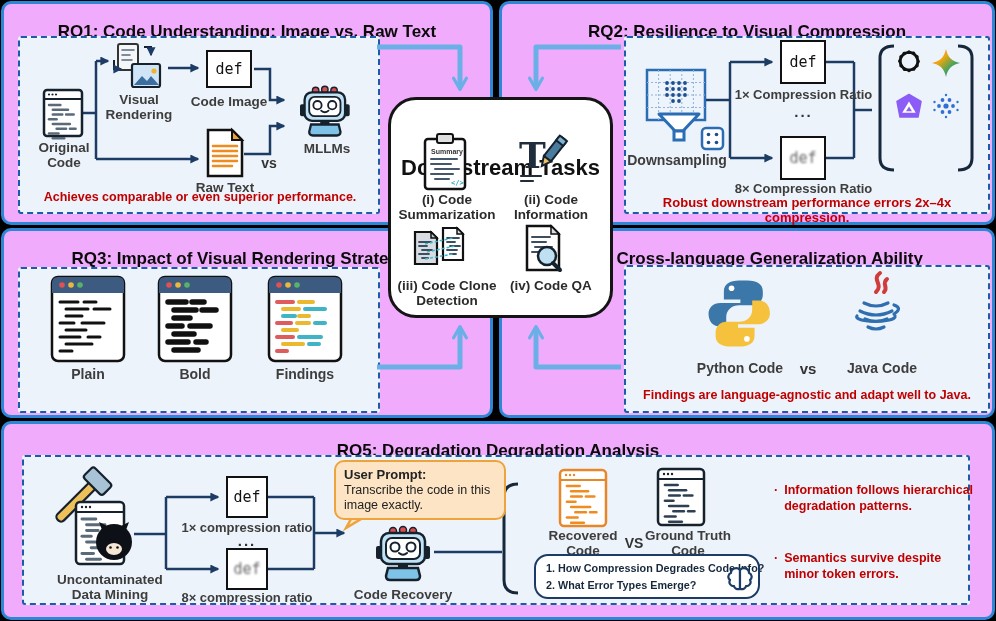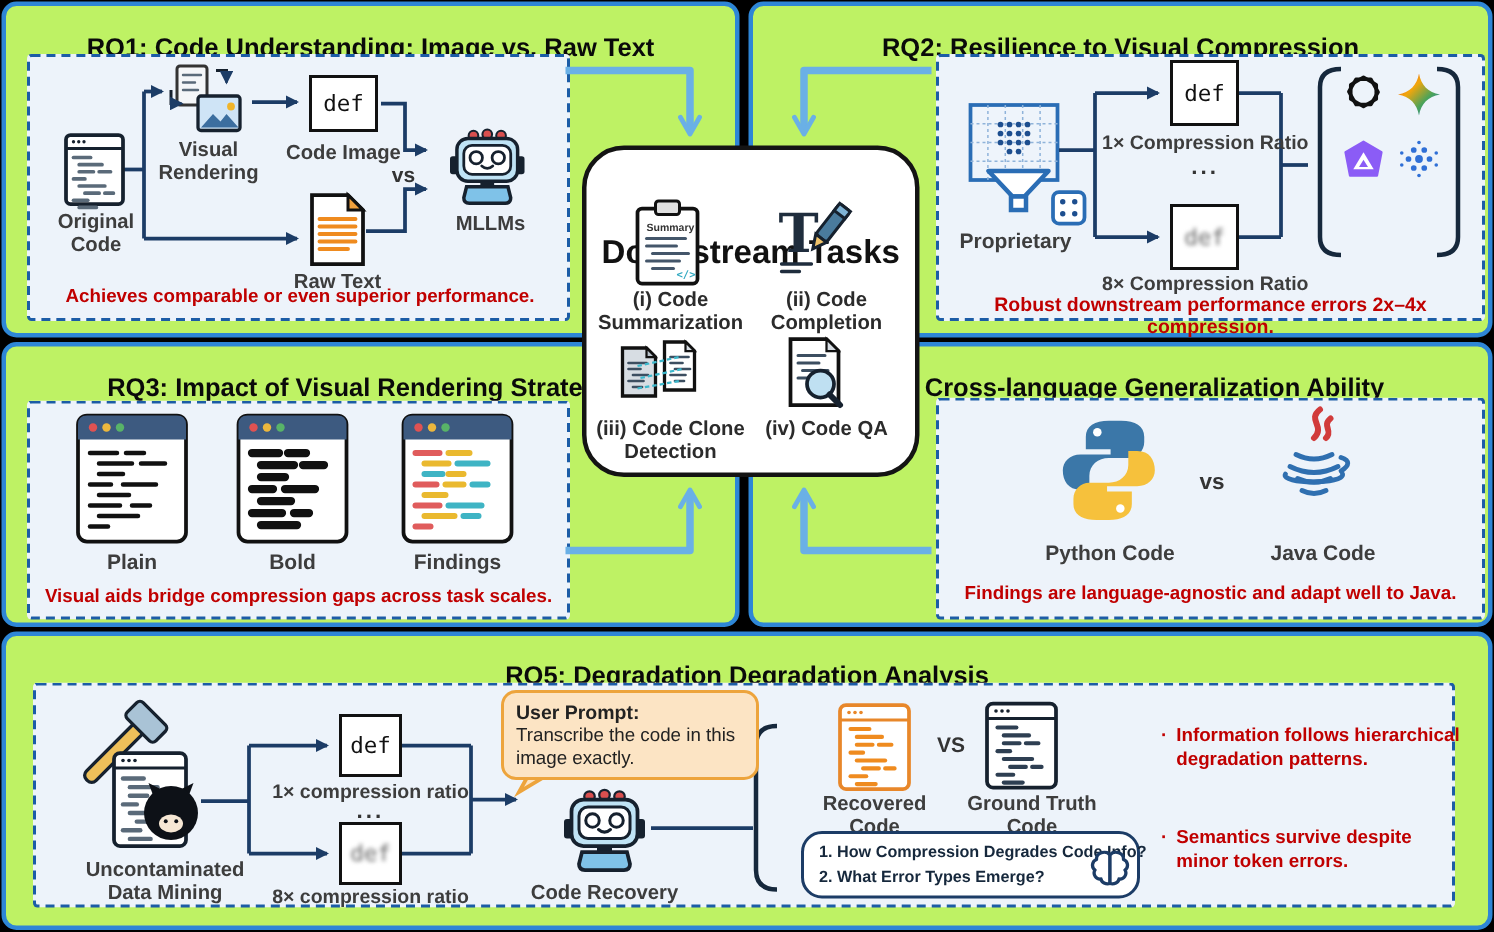--- a/index.html
+++ b/index.html
@@ -1,23 +1,23 @@
 <!DOCTYPE html>
 <html><head>
 <meta charset="utf-8">
 <style>
   html,body{margin:0;padding:0;background:#000;}
   #canvas{position:relative;width:996px;height:621px;background:#000;overflow:hidden;
           font-family:"Liberation Sans",sans-serif;}
-  .panel{position:absolute;background:#bef264;border:3px solid #2e86d6;border-radius:10px;box-sizing:border-box;}
+  .panel{position:absolute;background:#f0abfc;border:3px solid #2e86d6;border-radius:10px;box-sizing:border-box;}
   .ptitle{position:absolute;left:0;right:0;top:4px;text-align:center;font-size:16px;font-weight:bold;color:#0a0a0a;}
   .dash{position:absolute;background:#edf3fa;border:2px dashed #1c5ca6;border-radius:3px;box-sizing:border-box;}
   .art{position:absolute;left:0;top:0;pointer-events:none;}
   .lbl{position:absolute;text-align:center;font-weight:bold;color:#3d3d3d;font-size:13.5px;line-height:1.12;}
-  .vs{position:absolute;text-align:center;font-weight:bold;color:#333;font-size:14px;}
+  .vs{position:absolute;text-align:center;font-weight:bold;color:#333;font-size:14px;margin-top:47px;}
   .finding{position:absolute;text-align:center;font-weight:bold;color:#c00000;font-size:12.5px;line-height:1.15;}
   .defbox{position:absolute;background:#fff;border:2.5px solid #111;box-sizing:border-box;
           display:flex;align-items:center;justify-content:center;
           font-family:"DejaVu Sans Mono",monospace;font-size:15px;color:#111;}
   .blur{filter:blur(1.3px);color:#666;}
   .dots3{position:absolute;text-align:center;font-weight:bold;color:#333;font-size:15px;letter-spacing:2px;}
   #centerbox{position:absolute;left:388px;top:97px;width:225px;height:221px;background:#fff;
              border:3px solid #141414;border-radius:28px;z-index:3;box-sizing:border-box;}
   .clabel{position:absolute;text-align:center;font-weight:bold;color:#2b2b2b;font-size:13.5px;line-height:1.12;}
   #bluelinks{position:absolute;left:0;top:0;z-index:2;}
@@ -205,21 +205,21 @@
           <circle cx="1.5" cy="8" r="1.2"></circle>
           <circle cx="13" cy="1" r="1.2"></circle>
     </g>
   </svg>
   <div class="defbox" style="left:278px;top:36px;width:46px;height:44px;">
     <span>def</span>
   </div>
   <div class="defbox" style="left:278px;top:132px;width:46px;height:44px;">
     <span class="blur">def</span>
   </div>
-  <div class="lbl" style="left:120px;top:149px;width:110px;font-size:14px;">Proprietary</div>
+  <div class="lbl" style="left:120px;top:149px;width:110px;font-size:14px;">Downsampling</div>
   <div class="lbl" style="left:219px;top:84px;width:165px;font-size:13px;">1× Compression Ratio</div>
   <div class="dots3" style="left:219px;top:99px;width:165px;">...</div>
   <div class="lbl" style="left:219px;top:178px;width:165px;font-size:13px;">8× Compression Ratio</div>
   <div class="finding" style="left:124px;top:192px;width:362px;font-size:13px;">Robust downstream performance errors 2x–4x compression.</div>
 </section>
 
 <section class="panel" id="rq3" style="left:1px;top:228px;width:492px;height:190px;">
   <h2 class="ptitle" style="font-size:17px;">RQ3: Impact of Visual Rendering Strategies</h2>
   <div class="dash" style="left:14px;top:36px;width:362px;height:146px;"></div>
   <svg class="art" width="492" height="190">
@@ -277,21 +277,20 @@
             <path d="M30,60 H52" stroke="#3fb4c4"></path>
         <path d="M14,67 H34" stroke="#eab92f"></path>
             <path d="M40,67 H50" stroke="#3fb4c4"></path>
         <path d="M8,74 H18" stroke="#e05c5c"></path>
       </g>
     </g>
   </svg>
   <div class="lbl" style="left:48px;top:136px;width:72px;font-size:14px;">Plain</div>
   <div class="lbl" style="left:155px;top:136px;width:72px;font-size:14px;">Bold</div>
   <div class="lbl" style="left:260px;top:136px;width:82px;font-size:14px;">Findings</div>
-  <div class="finding" style="left:18px;top:159px;width:354px;">Visual aids bridge compression gaps across task scales.</div>
 </section>
 
 <section class="panel" id="rq4" style="left:499px;top:228px;width:496px;height:190px;">
   <h2 class="ptitle" style="font-size:17px;">RQ4: Cross-language Generalization Ability</h2>
   <div class="dash" style="left:122px;top:34px;width:366px;height:148px;"></div>
   <svg class="art" width="496" height="190">
     <g transform="translate(203,46) scale(1.18)">
       <path d="M29,3 C21,3 16,6 16,12 v7 h14 v3 H13 C7,22 3,26 3,31 c0,6 3,11 10,11 h5 v-8 c0,-6 5,-10 11,-10 h11 c5,0 9,-4 9,-9 v-3 c0,-6 -5,-9 -13,-9 z" fill="#3b77a8"></path>
       <circle cx="22.5" cy="9.5" r="2.4" fill="#fff"></circle>
       <path d="M29,59 C37,59 42,56 42,50 v-7 H28 v-3 h17 c6,0 10,-4 10,-9 c0,-6 -3,-11 -10,-11 h-5 v8 c0,6 -5,10 -11,10 H18 c-5,0 -9,4 -9,9 v3 c0,6 5,9 13,9 z" fill="#f6c13c"></path>
@@ -470,18 +469,18 @@
       <path d="M4,2 h24 l8,8 v36 h-32 z" fill="#fff" stroke="#111" stroke-width="2.5"></path>
       <path d="M28,2 l8,8 h-8 z" fill="#d7dde3" stroke="#111" stroke-width="1.5"></path>
       <g stroke="#3c4e60" stroke-width="2" stroke-linecap="round">
             <path d="M9,13 H27 M9,18 H23 M12,23 H29 M9,28 H21"></path>
           </g>
       <circle cx="24" cy="32" r="9" fill="#bfe0f2" stroke="#16212e" stroke-width="2.5"></circle>
       <path d="M30,39 L37,46" stroke="#16212e" stroke-width="4" stroke-linecap="round"></path>
     </g>
   </svg>
   <div class="clabel" style="left:4px;top:92px;width:104px;">(i) Code Summarization</div>
-  <div class="clabel" style="left:108px;top:92px;width:104px;">(ii) Code Completion</div>
+  <div class="clabel" style="left:108px;top:92px;width:104px;">(ii) Code Information</div>
   <div class="clabel" style="left:4px;top:178px;width:104px;">(iii) Code Clone Detection</div>
   <div class="clabel" style="left:108px;top:178px;width:104px;">(iv) Code QA</div>
 </div>
 
 </div>
 
 </body></html>

